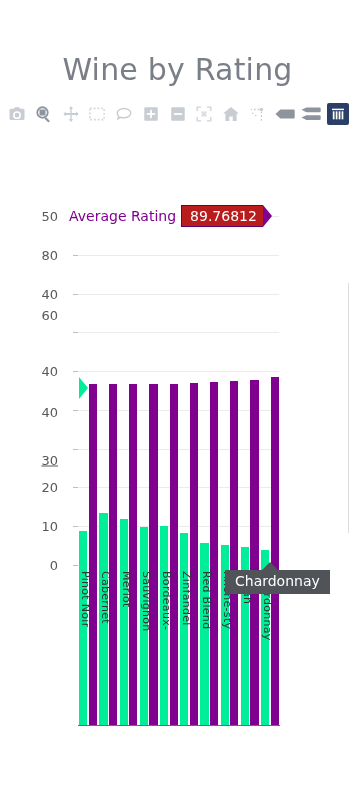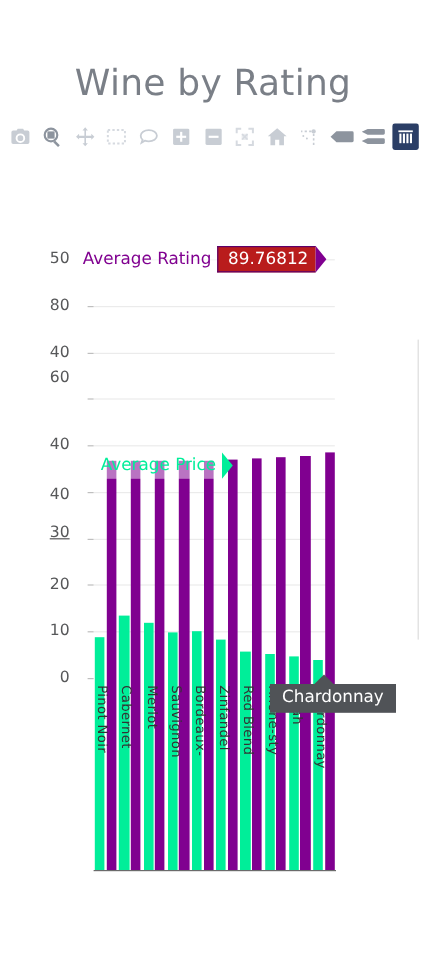--- a/index.html
+++ b/index.html
@@ -310,21 +310,21 @@
       <div class="gridline" style="top: 56px;"></div>
     </div>
   <div id="ytick-layer">
       <div class="ytick-mark" style="top: 405px;"></div>
       <div class="ytick" style="top: 405px;">0</div>
       <div class="ytick-mark" style="top: 366.222px;"></div>
       <div class="ytick" style="top: 366.222px;">10</div>
       <div class="ytick-mark" style="top: 327.444px;"></div>
       <div class="ytick" style="top: 327.444px;">20</div>
       <div class="ytick-mark" style="top: 288.667px;"></div>
-      <div class="ytick" style="top: 284px; text-decoration: underline;">30</div>
+      <div class="ytick" style="top: 300px; text-decoration: underline;">30</div>
       <div class="ytick-mark" style="top: 249.889px;"></div>
       <div class="ytick" style="top: 252px;">40</div>
       <div class="ytick-mark" style="top: 211.111px;"></div>
       <div class="ytick" style="top: 211.111px;">40</div>
       <div class="ytick-mark" style="top: 172.333px;"></div>
       <div class="ytick" style="top: 155px;">60</div>
       <div class="ytick-mark" style="top: 133.556px;"></div>
       <div class="ytick" style="top: 133.556px;">40</div>
       <div class="ytick-mark" style="top: 94.7778px;"></div>
       <div class="ytick" style="top: 94.7778px;">80</div>
@@ -370,18 +370,17 @@
 
 <div class="plot-border-right"></div>
 
 <div class="hoverbox hb-rating" style="left:64px; top:205px;">
   <span class="hover-name">Average Rating</span>
   <span class="hover-val">89.76812</span>
   <span class="hover-arrow"></span>
 </div>
 
 <div class="hoverbox hb-price" style="left:79px; top:377px;">
-  <span class="hover-name">Average Price</span>
   <span class="hover-arrow"></span>
 </div>
 
 <div class="axis-tip-arrow" style="left:262px; top:562px;"></div>
 <div class="axis-tip" style="left:225px; top:570px;">Chardonnay</div>
 
 </body></html>

